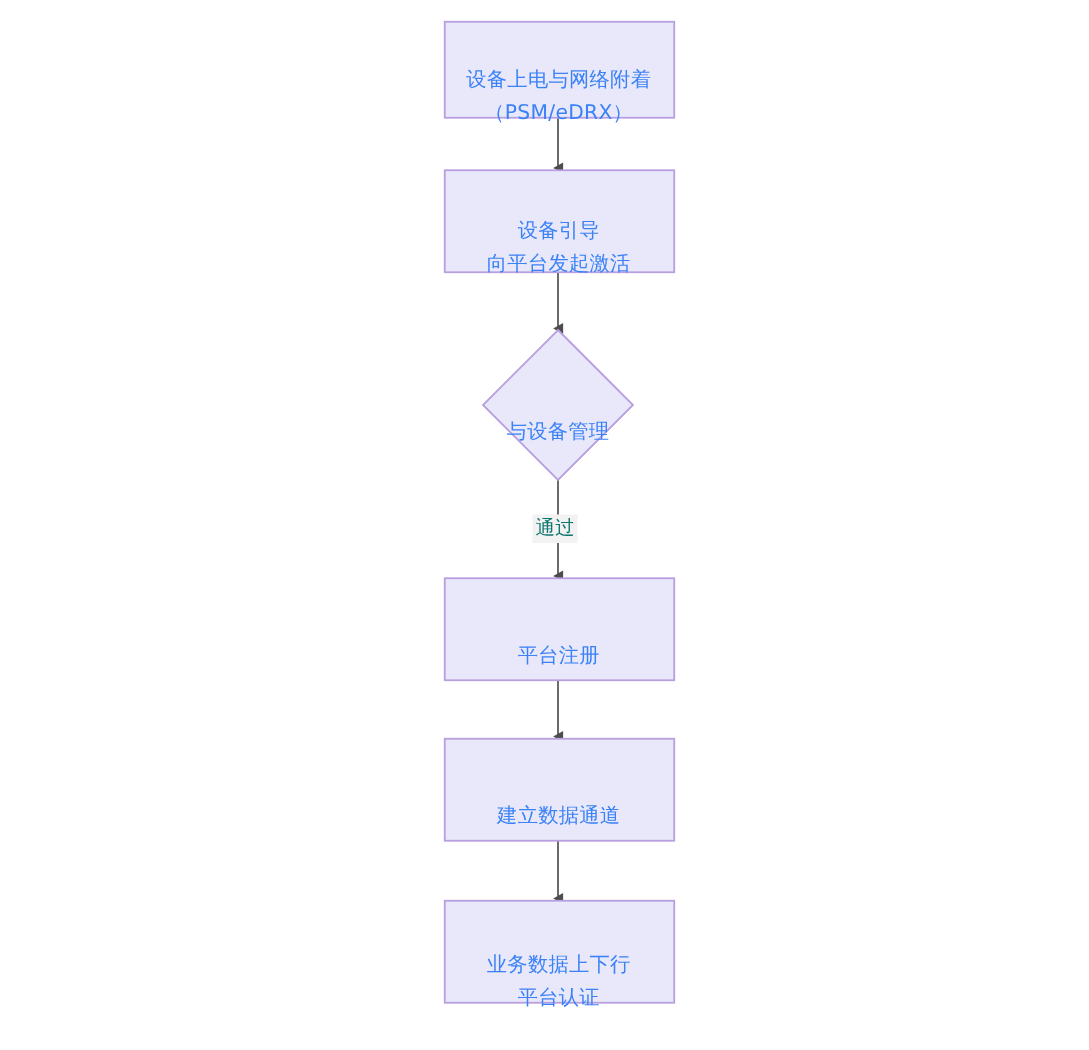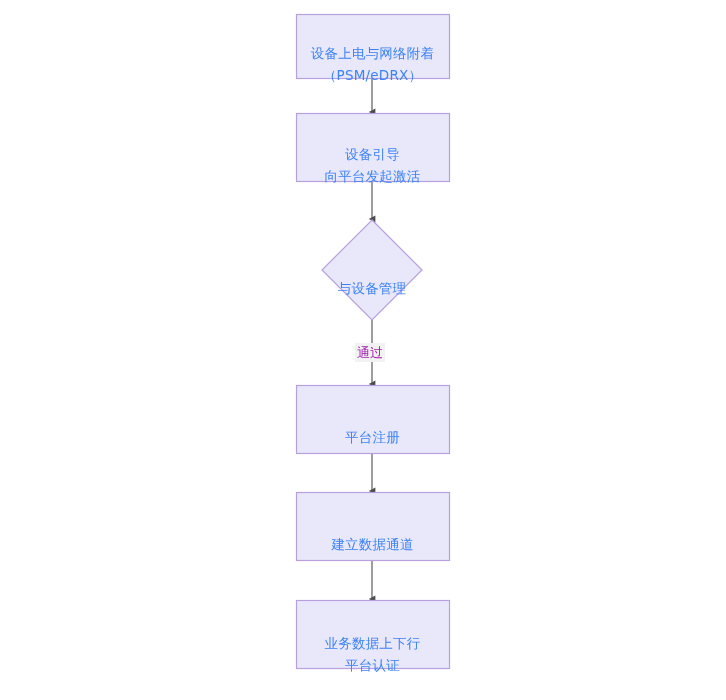--- a/index.html
+++ b/index.html
@@ -35,21 +35,21 @@
     font-size: 13.5px;
     line-height: 22px;
     letter-spacing: 0.2px;
     pointer-events: none;
     white-space: nowrap;
     margin-top: 18px;
   }
   .node-label .ln { display: block; }
   .edge-label {
     position: absolute;
-    color: #a21caf;
+    color: #0f766e;
     font-size: 13px;
     line-height: 17px;
     background: #f2f2f2;
     padding: 1px 2px;
     text-align: center;
     white-space: nowrap;
   }
 </style>
 </head>
 <body>

